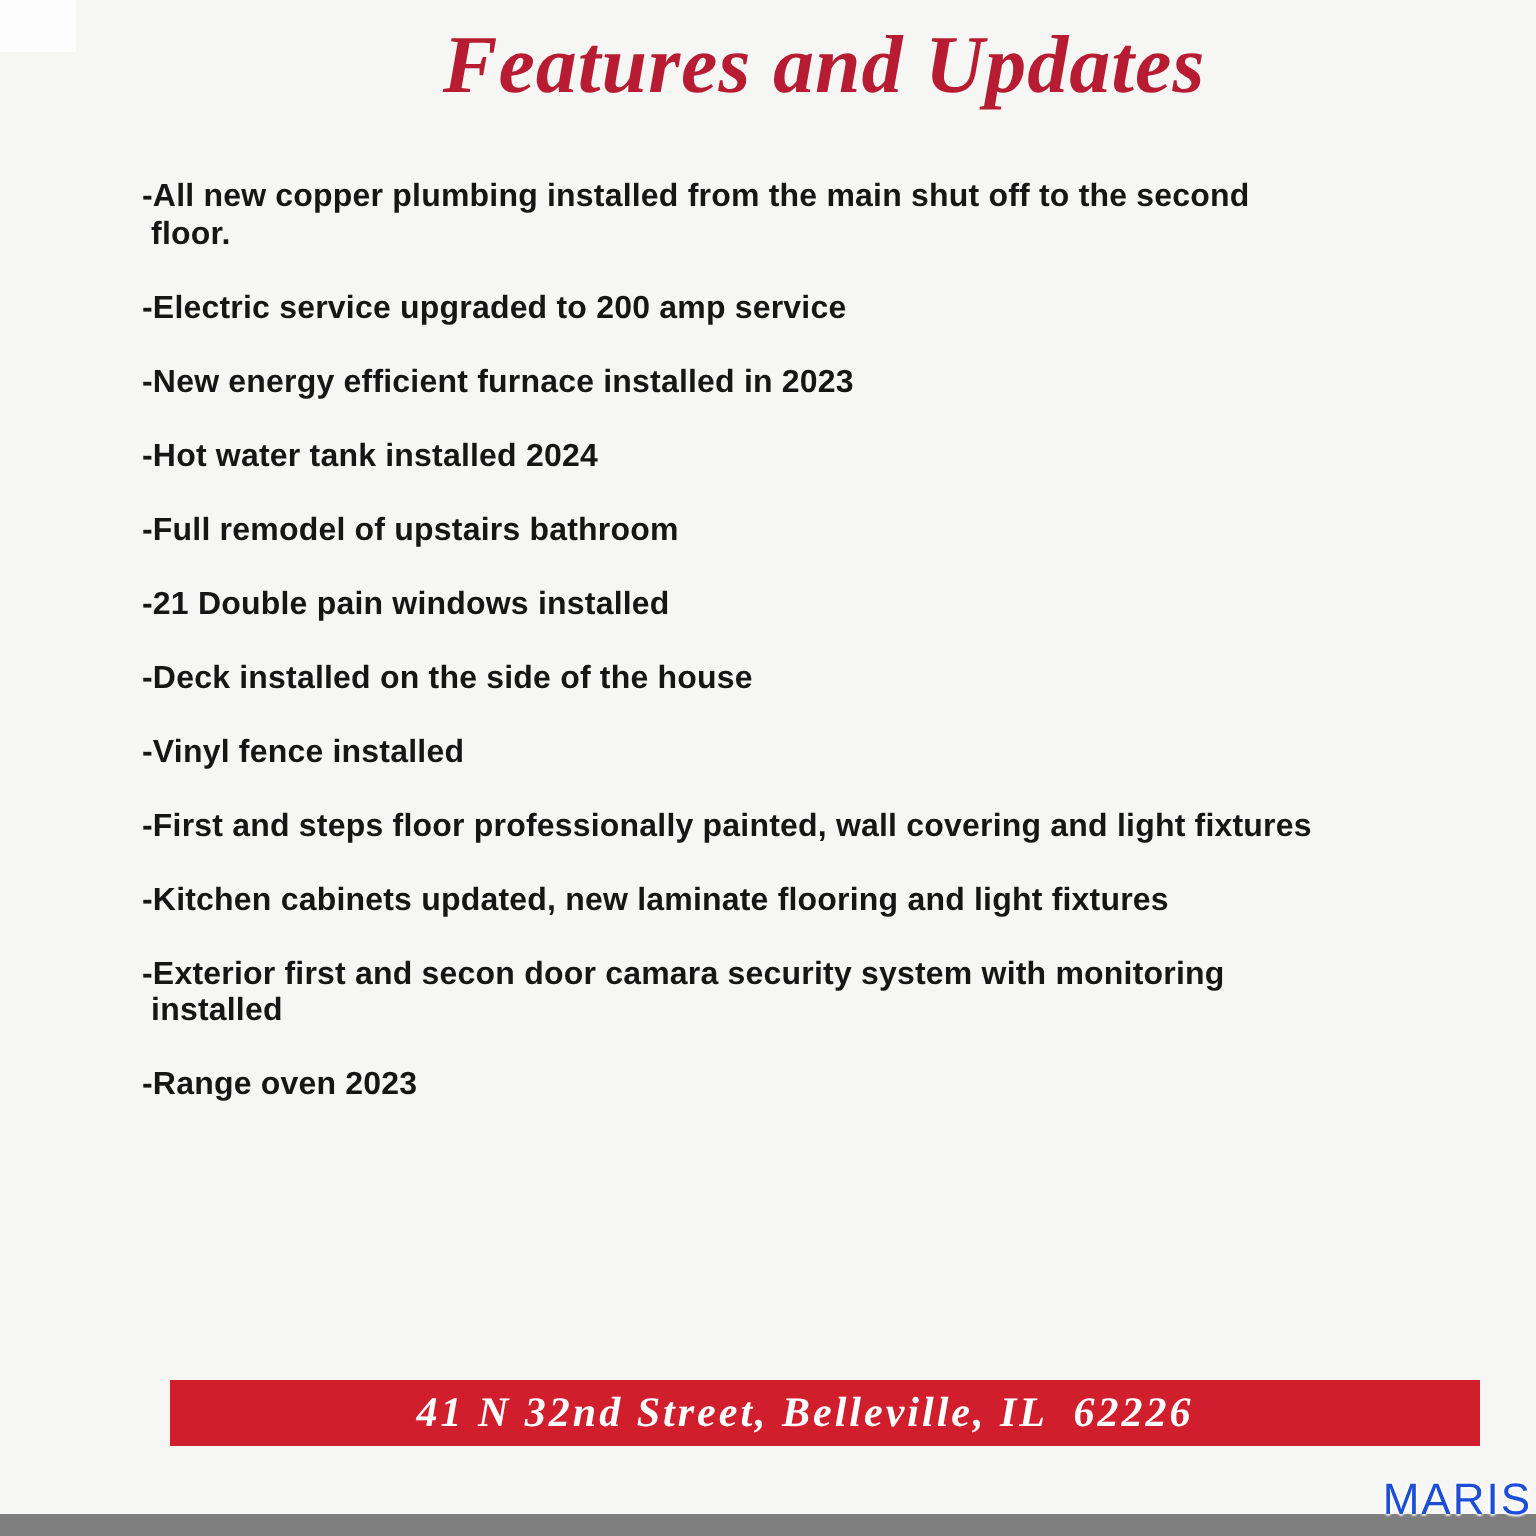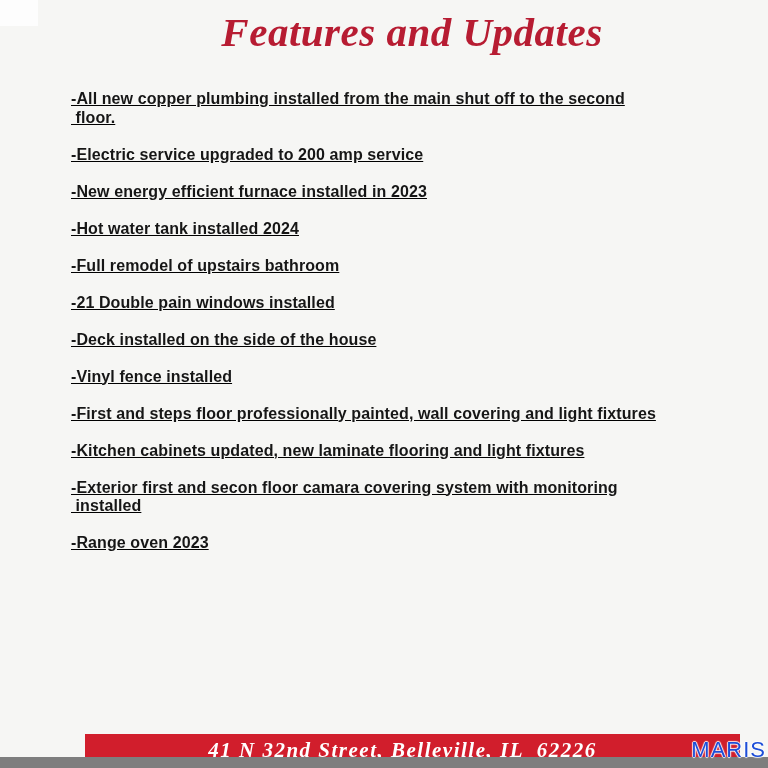--- a/index.html
+++ b/index.html
@@ -31,21 +31,20 @@
     font-size: 41px;
     line-height: 48px;
     color: #b71c32;
     letter-spacing: 0.5px;
   }
   .features-list {
     position: absolute;
     top: 90px;
     left: 71px;
     width: 690px;
-    text-decoration: underline;
   }
   .features-list p {
     margin: 0 0 18.5px 0;
     font-family: "Liberation Sans", sans-serif;
     font-weight: 700;
     font-size: 16px;
     line-height: 18.5px;
     letter-spacing: 0.1px;
     color: #161616;
     white-space: pre;
@@ -53,21 +52,20 @@
   .address-banner {
     position: absolute;
     left: 85px;
     top: 690px;
     width: 655px;
     height: 33px;
     background: #d11e2c;
     display: flex;
     align-items: center;
     justify-content: center;
-    margin-top: 44px;
   }
   .address-banner span {
     font-family: "Liberation Serif", serif;
     font-style: italic;
     font-weight: 700;
     font-size: 21px;
     color: #ffffff;
     letter-spacing: 1.5px;
     white-space: pre;
     transform: translateX(-10px);
@@ -108,21 +106,21 @@
  floor.</p>
       <p>-Electric service upgraded to 200 amp service</p>
       <p>-New energy efficient furnace installed in 2023</p>
       <p>-Hot water tank installed 2024</p>
       <p>-Full remodel of upstairs bathroom</p>
       <p>-21 Double pain windows installed</p>
       <p>-Deck installed on the side of the house</p>
       <p>-Vinyl fence installed</p>
       <p>-First and steps floor professionally painted, wall covering and light fixtures</p>
       <p>-Kitchen cabinets updated, new laminate flooring and light fixtures</p>
-      <p>-Exterior first and secon floor camara covering system with monitoring
+      <p>-Exterior first and secon door camara security system with monitoring
  installed</p>
       <p>-Range oven 2023</p>
     </section>
 
   <div class="address-banner">
     <span>41 N 32nd Street, Belleville, IL  62226</span>
   </div>
 
   <div class="maris-watermark">MARIS</div>
 

